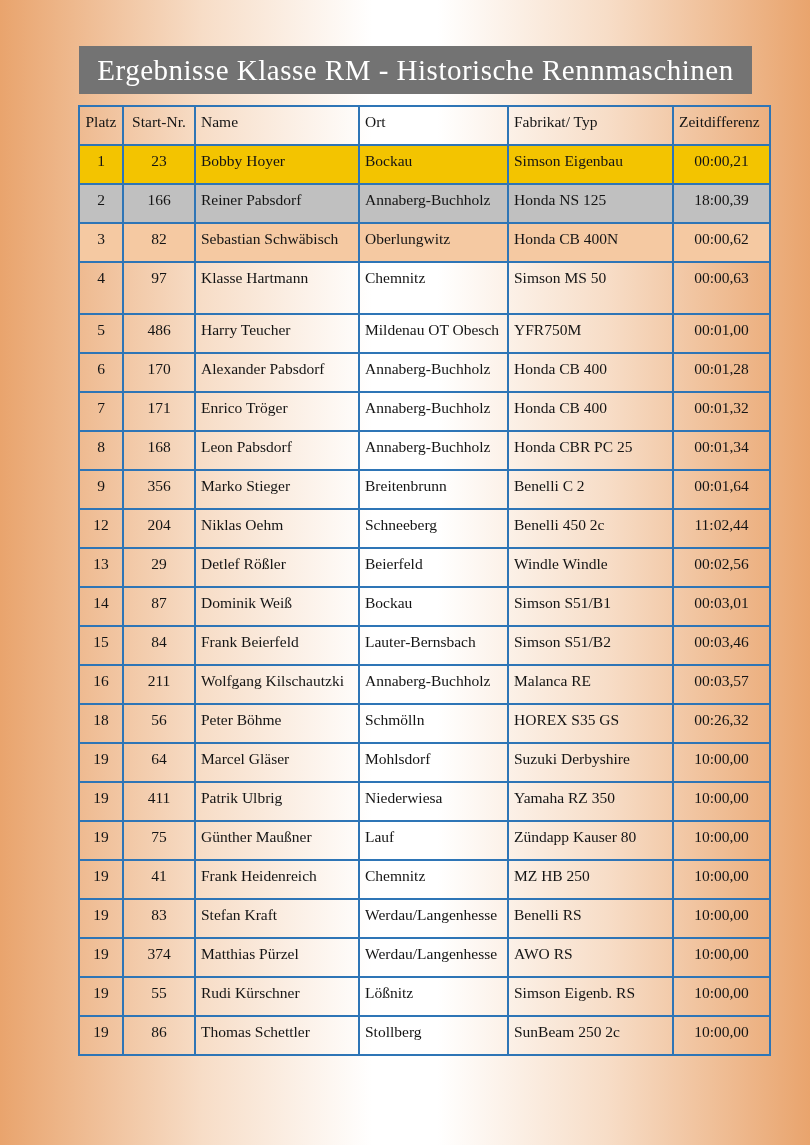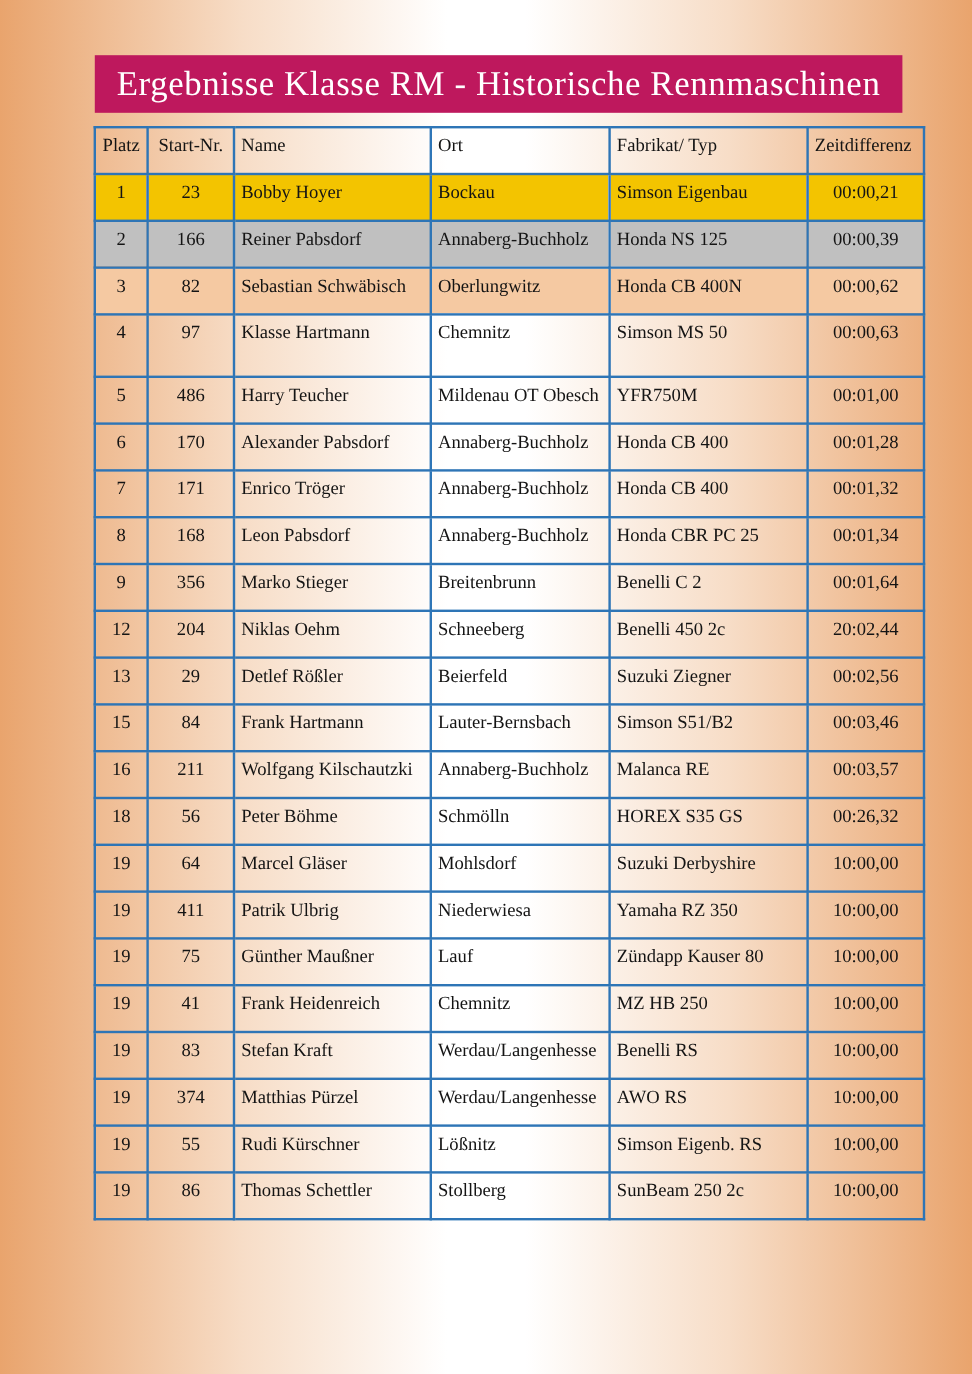--- a/index.html
+++ b/index.html
@@ -13,21 +13,21 @@
     overflow: hidden;
     font-family: "Liberation Serif", serif;
     background: linear-gradient(90deg, #e9a46d 0%, #f7ddc7 25%, #ffffff 46%, #ffffff 54%, #f7ddc7 75%, #e9a46d 100%);
   }
   .title-bar {
     position: absolute;
     left: 79px;
     top: 46px;
     width: 673px;
     height: 48px;
-    background: #be185d;
+    background: #737373;
     display: flex;
     align-items: center;
     justify-content: center;
   }
   .title-bar h1 {
     margin: 0;
     font-size: 29px;
     font-weight: normal;
     color: #ffffff;
     letter-spacing: 0.5px;
@@ -108,21 +108,21 @@
         <td>Bockau</td>
         <td>Simson Eigenbau</td>
         <td>00:00,21</td>
       </tr>
       <tr class="hl-silver">
         <td>2</td>
         <td>166</td>
         <td>Reiner Pabsdorf</td>
         <td>Annaberg-Buchholz</td>
         <td>Honda NS 125</td>
-        <td>00:00,39</td>
+        <td>18:00,39</td>
       </tr>
       <tr class="hl-bronze">
         <td>3</td>
         <td>82</td>
         <td>Sebastian Schwäbisch</td>
         <td>Oberlungwitz</td>
         <td>Honda CB 400N</td>
         <td>00:00,62</td>
       </tr>
       <tr class="tall">
@@ -172,34 +172,42 @@
         <td>Breitenbrunn</td>
         <td>Benelli C 2</td>
         <td>00:01,64</td>
       </tr>
       <tr>
         <td>12</td>
         <td>204</td>
         <td>Niklas Oehm</td>
         <td>Schneeberg</td>
         <td>Benelli 450 2c</td>
-        <td>20:02,44</td>
+        <td>11:02,44</td>
       </tr>
       <tr>
         <td>13</td>
         <td>29</td>
         <td>Detlef Rößler</td>
         <td>Beierfeld</td>
-        <td>Suzuki Ziegner</td>
+        <td>Windle Windle</td>
         <td>00:02,56</td>
+      </tr>
+      <tr>
+        <td>14</td>
+        <td>87</td>
+        <td>Dominik Weiß</td>
+        <td>Bockau</td>
+        <td>Simson S51/B1</td>
+        <td>00:03,01</td>
       </tr>
       <tr>
         <td>15</td>
         <td>84</td>
-        <td>Frank Hartmann</td>
+        <td>Frank Beierfeld</td>
         <td>Lauter-Bernsbach</td>
         <td>Simson S51/B2</td>
         <td>00:03,46</td>
       </tr>
       <tr>
         <td>16</td>
         <td>211</td>
         <td>Wolfgang Kilschautzki</td>
         <td>Annaberg-Buchholz</td>
         <td>Malanca RE</td>

